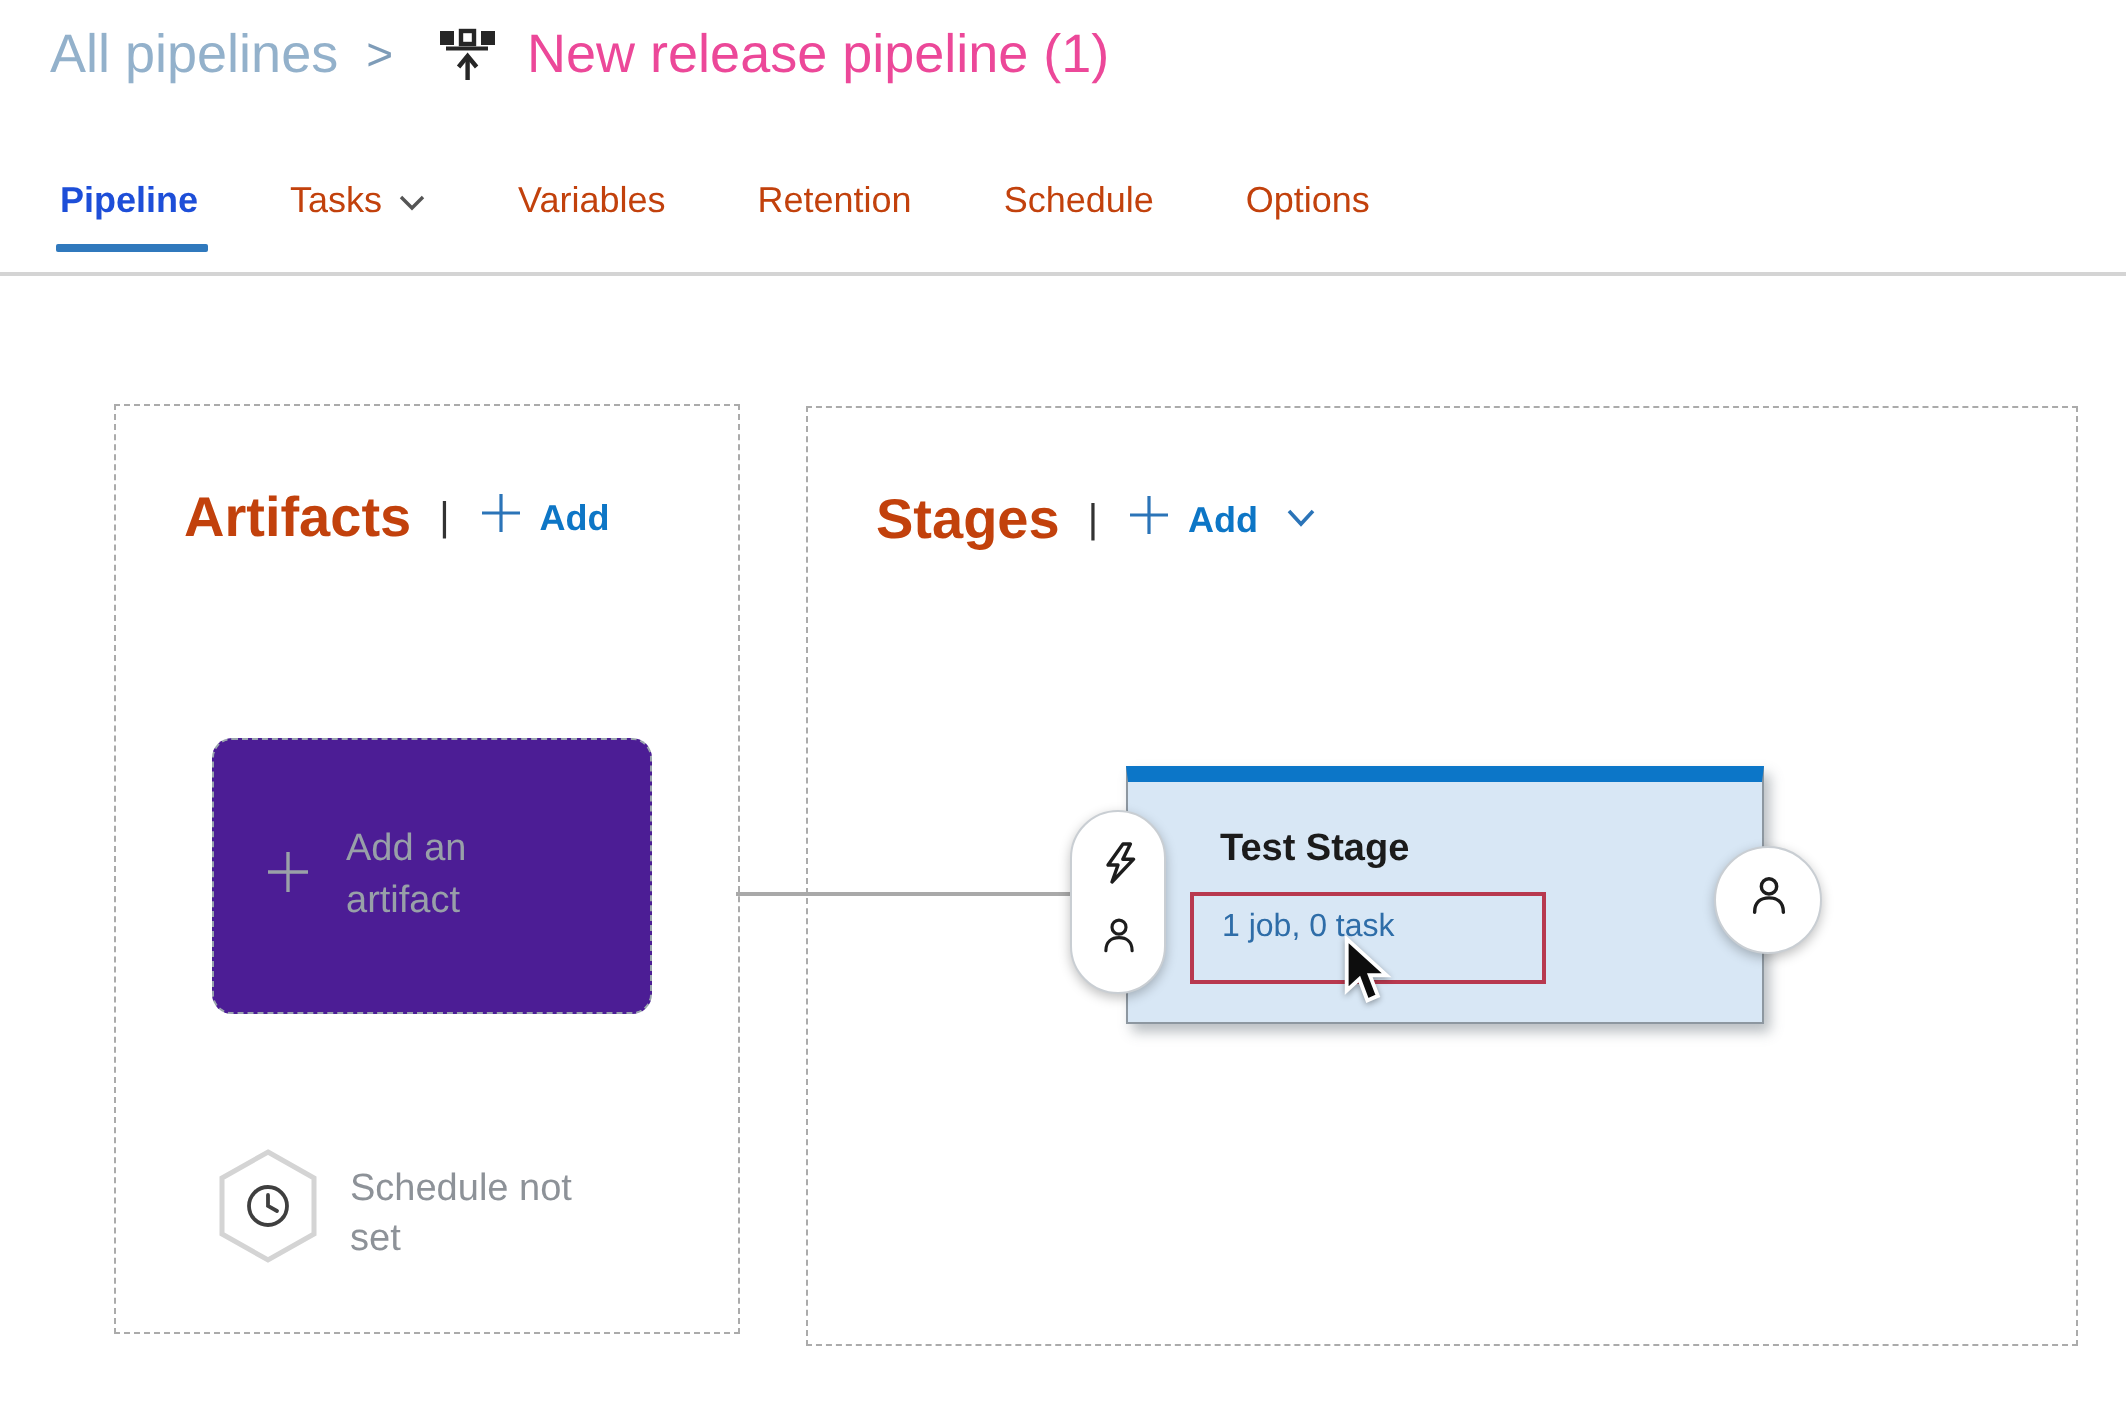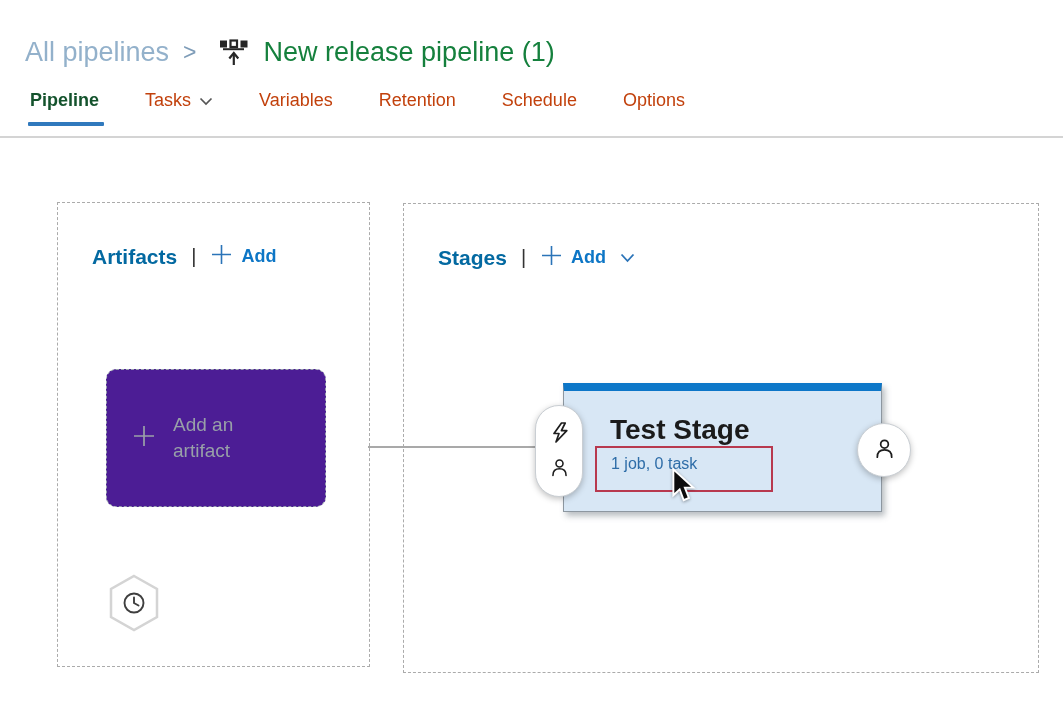--- a/index.html
+++ b/index.html
@@ -13,37 +13,37 @@
     --muted-gray:#98a0a8;
     --dash-gray:#ababab;
   }
   *{margin:0;padding:0;box-sizing:border-box;}
   html,body{background:#fff;}
   .app{
     position:relative;width:1063px;height:709px;overflow:hidden;
     font-family:"Liberation Sans","DejaVu Sans",sans-serif;background:#fff;
   }
   
-  .breadcrumb{position:absolute;left:25px;top:11px;display:flex;align-items:center;gap:10px;margin-top:25px;}
+  .breadcrumb{position:absolute;left:25px;top:11px;display:flex;align-items:center;gap:10px;}
   .crumb-parent{font-size:27px;font-weight:300;color:var(--breadcrumb-link);cursor:pointer;}
   .crumb-sep{font-size:23px;color:#7e9cb8;margin:0 4px;}
   .crumb-icon{margin:0 4px 0 6px;display:flex;align-items:center;}
-  .crumb-title{font-size:27px;font-weight:400;color:#15803d;}
+  .crumb-title{font-size:27px;font-weight:400;color:#ec4899;}
   
   .tabs{position:absolute;left:30px;top:90px;display:flex;gap:46px;align-items:baseline;}
   .tab{position:relative;font-size:18px;color:#c2410c;padding-bottom:18px;cursor:pointer;display:flex;align-items:center;gap:8px;}
-  .tab.active{font-weight:700;color:#14532d;}
+  .tab.active{font-weight:700;color:#1d4ed8;}
   .tab.active::after{content:"";position:absolute;left:-2px;right:-5px;bottom:3px;height:4.5px;background:var(--underline-blue);border-radius:1px;}
   .tabbar-line{position:absolute;left:0;top:136px;width:1063px;height:1.5px;background:#d4d4d4;}
   
   .panel{position:absolute;border:1.5px dashed var(--dash-gray);background:#fff;}
   .panel-artifacts{left:57px;top:202px;width:313px;height:465px;}
   .panel-stages{left:403px;top:203px;width:636px;height:470px;}
   .panel-header{position:absolute;left:34px;top:40px;display:flex;align-items:center;gap:10px;}
-  .panel-title{font-size:21px;font-weight:700;color:#0369a1;}
+  .panel-title{font-size:28px;font-weight:700;color:#c2410c;}
   .panel-pipe{font-size:20px;color:#333;font-weight:300;margin:0 4px;}
   .add-btn{display:flex;align-items:center;gap:8px;cursor:pointer;text-align:right;}
   .add-label{font-size:18px;font-weight:700;color:var(--accent-blue);}
   
   .add-artifact{
     position:absolute;left:48px;top:166px;width:220px;height:138px;
     background:#4c1d95;border:1.5px dashed #99a3ad;border-radius:10px;
     display:flex;align-items:center;padding-left:24px;gap:16px;cursor:pointer;
   }
   .add-artifact-text{font-size:19px;color:var(--muted-gray);width:104px;line-height:1.35;}
@@ -52,21 +52,21 @@
   .schedule-text{font-size:19px;color:#8d9298;width:118px;line-height:1.3;margin-top:10px;}
   
   .connector{position:absolute;left:368px;top:446px;width:170px;height:2px;background:#a9a9a9;}
   
   .stage-card{
     position:absolute;left:563px;top:383px;width:319px;height:129px;
     background:var(--stage-fill);
     border:1.5px solid #8d97a0;border-top:8px solid var(--stage-top-bar);
     box-shadow:3px 4px 6px rgba(100,110,120,.45);cursor:pointer;
   }
-  .stage-name{position:absolute;left:46px;top:23px;font-size:28px;font-weight:700;color:#1b1b1b;}
+  .stage-name{position:absolute;left:46px;top:23px;font-size:19px;font-weight:700;color:#1b1b1b;}
   .stage-jobs{position:absolute;left:47px;top:64px;font-size:16px;color:var(--link-blue);cursor:pointer;}
   .annotation-rect{position:absolute;left:595px;top:446px;width:178px;height:46px;border:2.5px solid var(--annotation-red);z-index:6;pointer-events:none;}
   
   .pre-pill{
     position:absolute;left:535px;top:405px;width:48px;height:92px;border-radius:24px;
     background:#fff;border:1px solid #c9ced3;box-shadow:0 2px 6px rgba(0,0,0,.25);
     display:flex;flex-direction:column;align-items:center;justify-content:center;gap:9px;z-index:5;cursor:pointer;
   }
   .post-circle{
     position:absolute;left:857px;top:423px;width:54px;height:54px;border-radius:50%;
@@ -147,20 +147,21 @@
     </div>
 
     <div class="schedule">
       <span>
         <svg width="54" height="60" viewBox="0 0 54 60">
           <polygon points="27,3 50,16 50,44 27,57 4,44 4,16" fill="#fff" stroke="#d4d4d4" stroke-width="2.5"></polygon>
           <circle cx="27" cy="30" r="9.5" fill="none" stroke="#3f3f3f" stroke-width="1.9"></circle>
           <path d="M27 24.5 V30 L31.5 32.5" fill="none" stroke="#3f3f3f" stroke-width="1.9" stroke-linecap="round"></path>
         </svg>
       </span>
+      <span class="schedule-text">Schedule not set</span>
     </div>
   </div>
 
   <div class="panel panel-stages">
     <div class="panel-header">
       <span class="panel-title">Stages</span>
       <span class="panel-pipe">|</span>
       <span class="add-btn">
         <span>
           <svg width="23" height="23" viewBox="0 0 23 23">

